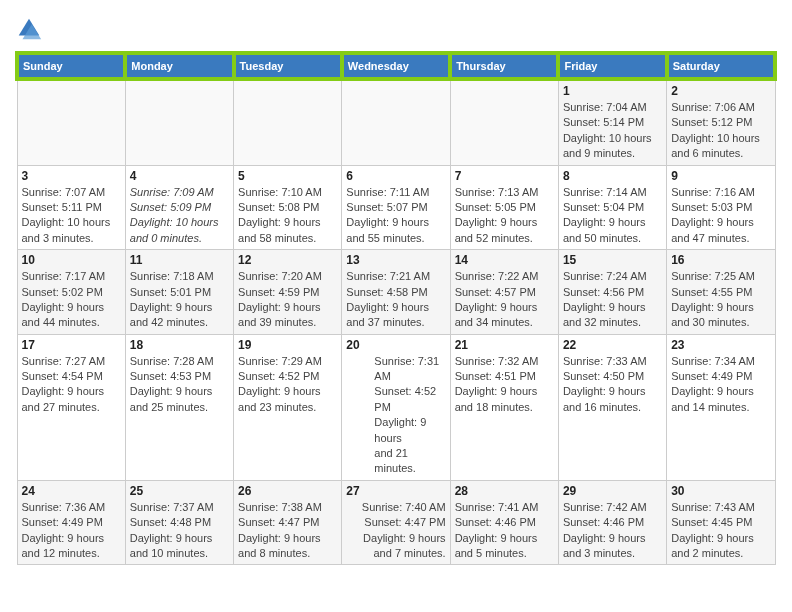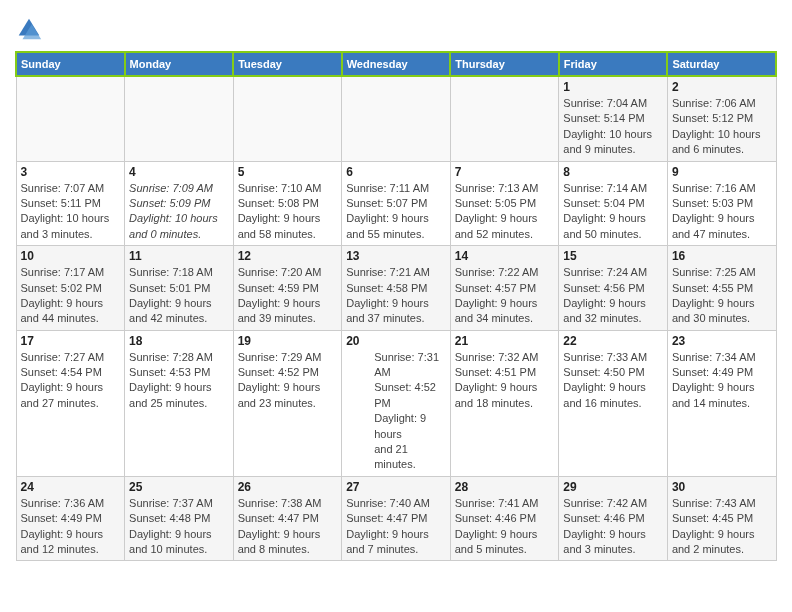--- a/index.html
+++ b/index.html
@@ -54,21 +54,21 @@
       border-collapse: collapse;
       table-layout: fixed;
     }
     .calendar thead tr th {
       background-color: #3a7abf;
       color: white;
       font-size: 11px;
       font-weight: bold;
       padding: 5px 4px;
       text-align: left;
-      border: 2px solid #84cc16;
+      border: 4px solid #84cc16;
     }
     .calendar tbody tr td {
       vertical-align: top;
       border: 1px solid #ccc;
       padding: 3px 4px;
       font-size: 9.5px;
       color: #333;
       height: 80px;
       background: #fff;
     }
@@ -319,21 +319,21 @@
           </td>
           <td>
             <span class="day-number">26</span>
             <div class="day-info" style="white-space: pre-line;">Sunrise: 7:38 AM
 Sunset: 4:47 PM
 Daylight: 9 hours
 and 8 minutes.</div>
           </td>
           <td>
             <span class="day-number">27</span>
-            <div class="day-info" style="white-space: pre-line;">Sunrise: 7:40 AM
+            <div class="day-info" style="white-space: pre-line; text-align: right;">Sunrise: 7:40 AM
 Sunset: 4:47 PM
 Daylight: 9 hours
 and 7 minutes.</div>
           </td>
           <td>
             <span class="day-number">28</span>
             <div class="day-info" style="white-space: pre-line;">Sunrise: 7:41 AM
 Sunset: 4:46 PM
 Daylight: 9 hours
 and 5 minutes.</div>

